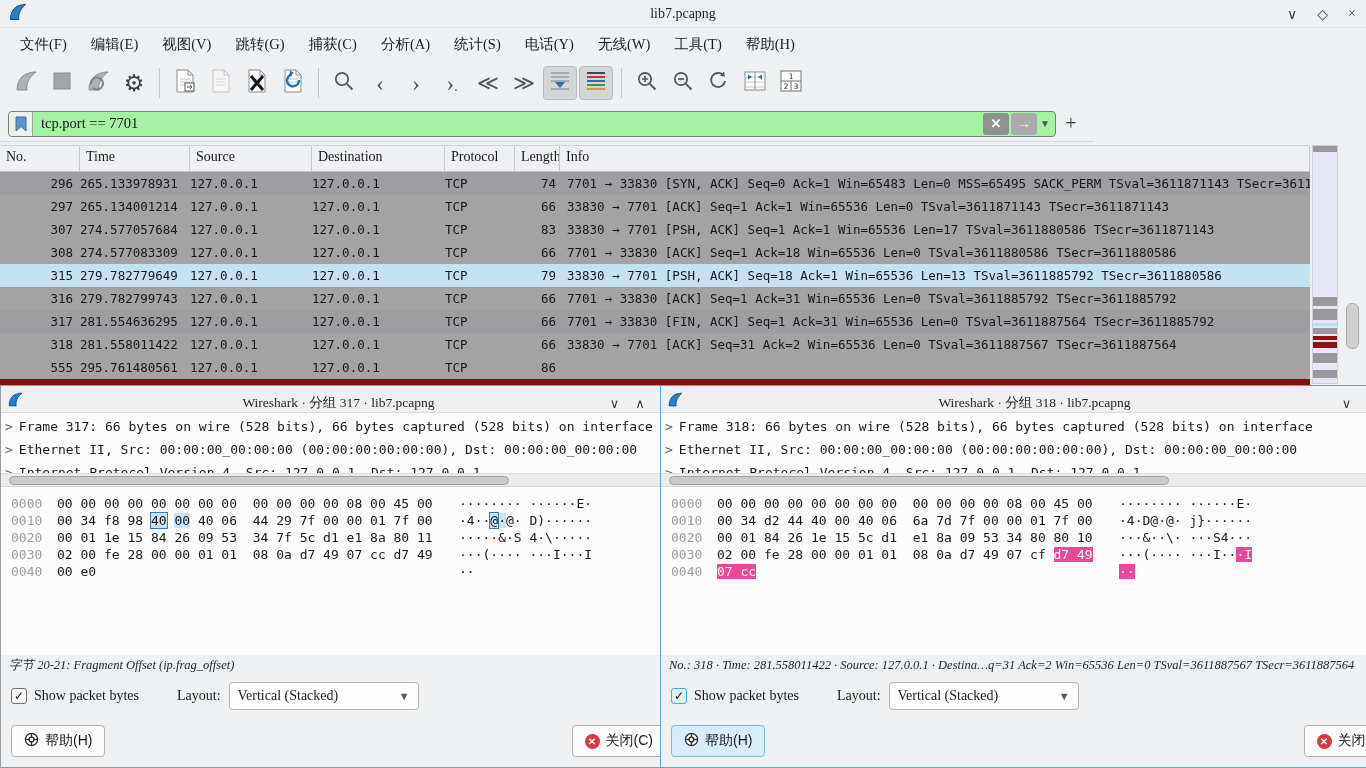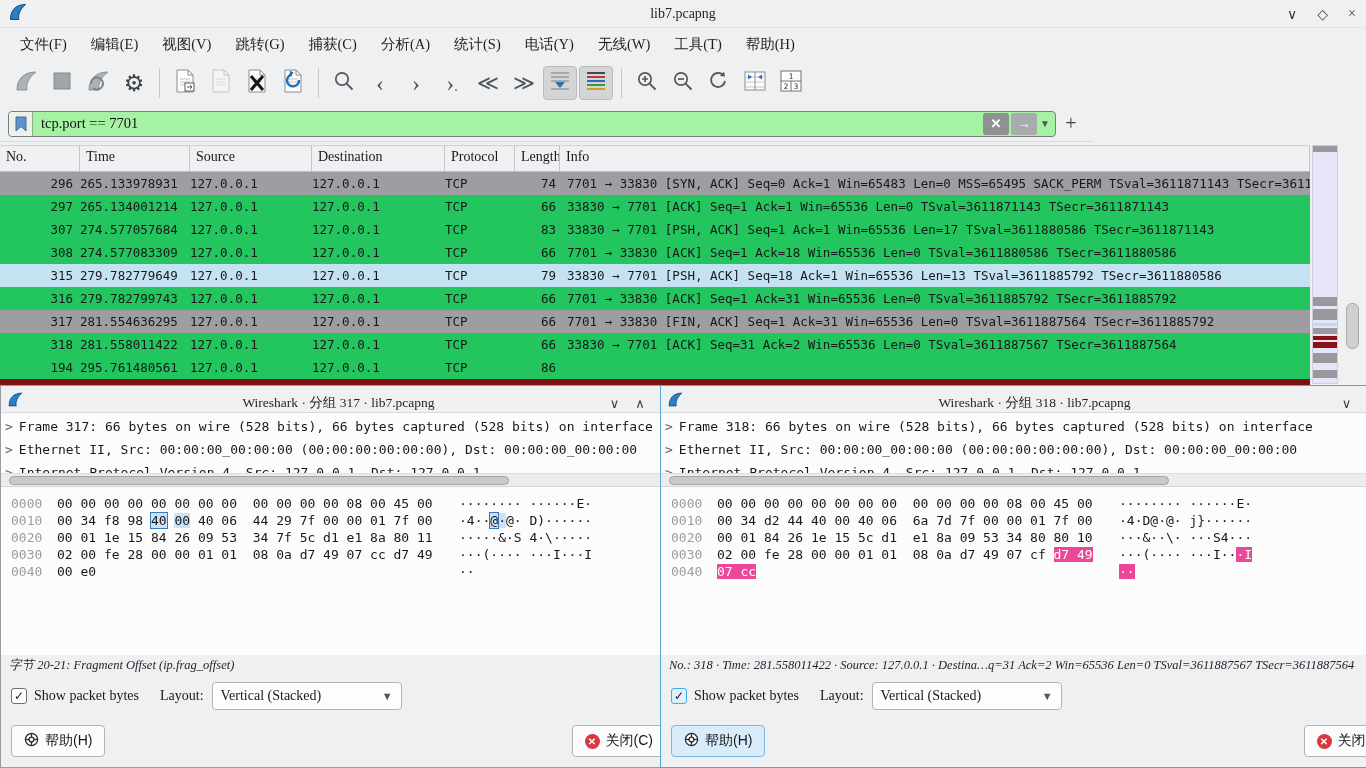--- a/index.html
+++ b/index.html
@@ -45,21 +45,21 @@
   .fbtn.apply { background:#a9abad; }
   .fdd { width:16px; height:22px; display:flex; align-items:center; justify-content:center; color:#55585a; font-size:10px; }
   .fplus { width:30px; text-align:center; font-size:20px; color:#3f4245; }
 
   
   .pkt-header { position:absolute; left:0; top:145px; width:1310px; height:27px; background:#eff0f1;
                 border-top:1px solid #d0d1d2; border-bottom:1px solid #bfc0c1; display:flex; font-size:14px; }
   .ph-cell { border-right:1px solid #c6c7c9; padding:3px 0 0 6px; white-space:nowrap; overflow:hidden; }
   .rows { position:absolute; left:0; top:172px; width:1310px; height:207px; background:#fdfdfd;
           font-family:"DejaVu Sans Mono", monospace; font-size:12.5px; }
-  .prow { display:flex; height:23px; line-height:23px; white-space:nowrap; background:#22c55e; }
+  .prow { display:flex; height:23px; line-height:23px; white-space:nowrap; background:#a3a3a3; }
   .prow.gray { background:#9d9da2; }
   .prow.blue { background:#c5e2f2; }
   .pc { overflow:hidden; white-space:nowrap; flex-shrink:0; }
   .pc.no  { width:80px;  text-align:right; padding-right:7px; }
   .pc.time{ width:110px; }
   .pc.src { width:122px; }
   .pc.dst { width:133px; }
   .pc.pro { width:70px;  }
   .pc.len { width:45px; text-align:right; padding-right:4px; }
   .pc.info{ flex:1; padding-left:7px; }
@@ -104,21 +104,21 @@
   .s-fill { background:#c9e2f6; }
   .s-sel { background:#ec4899; color:#fff; }
 
   .d-status { height:22px; line-height:20px; font-size:12.5px; font-style:italic; color:#24262a;
               padding-left:8px; white-space:nowrap; overflow:hidden; background:#eff0f1; }
 
   .d-controls { height:38px; display:flex; align-items:center; padding-left:10px; font-size:14px; background:#eff0f1; }
   .cb { width:16px; height:16px; border:1px solid #6f7275; border-radius:3px; background:#fff; display:flex;
         align-items:center; justify-content:center; font-size:12px; color:#1d1f21; margin-right:7px; }
   .cb.focus { border:1px solid #3daee9; background:#dff0fb; }
-  .lay-label { margin-left:21px; margin-right:8px; }
+  .lay-label { margin-left:38px; margin-right:8px; }
   .selectbox { width:190px; height:28px; background:#fdfdfd; border:1px solid #b4b5b6; border-radius:4px;
                display:flex; align-items:center; padding:0 8px; font-size:14px; position:relative; }
   .selectbox .chev { position:absolute; right:8px; color:#55585a; font-size:11px; }
 
   .d-buttons { height:52px; display:flex; align-items:center; justify-content:space-between; padding:0 10px; background:#eff0f1; }
   .btn { height:32px; border:1px solid #b2b3b4; border-radius:4px; background:#fcfcfd; display:flex;
          align-items:center; padding:0 12px; font-size:14px; gap:6px; color:#17181a; }
   .btn.focus { background:#d9ecfa; border:1px solid #7cb8e4; }
   .close-ico { width:15px; height:15px; border-radius:50%; background:#d8383f; color:#fff; font-size:10px;
                display:flex; align-items:center; justify-content:center; font-weight:bold; }
@@ -410,21 +410,21 @@
       <div class="prow ">
         <span class="pc no">318</span>
         <span class="pc time">281.558011422</span>
         <span class="pc src">127.0.0.1</span>
         <span class="pc dst">127.0.0.1</span>
         <span class="pc pro">TCP</span>
         <span class="pc len">66</span>
         <span class="pc info">33830 → 7701 [ACK] Seq=31 Ack=2 Win=65536 Len=0 TSval=3611887567 TSecr=3611887564</span>
       </div>
       <div class="prow ">
-        <span class="pc no">194</span>
+        <span class="pc no">555</span>
         <span class="pc time">295.761480561</span>
         <span class="pc src">127.0.0.1</span>
         <span class="pc dst">127.0.0.1</span>
         <span class="pc pro">TCP</span>
         <span class="pc len">86</span>
       </div>
     </div>
   <div class="redband"></div>
 
   <div class="mini-wrap">

